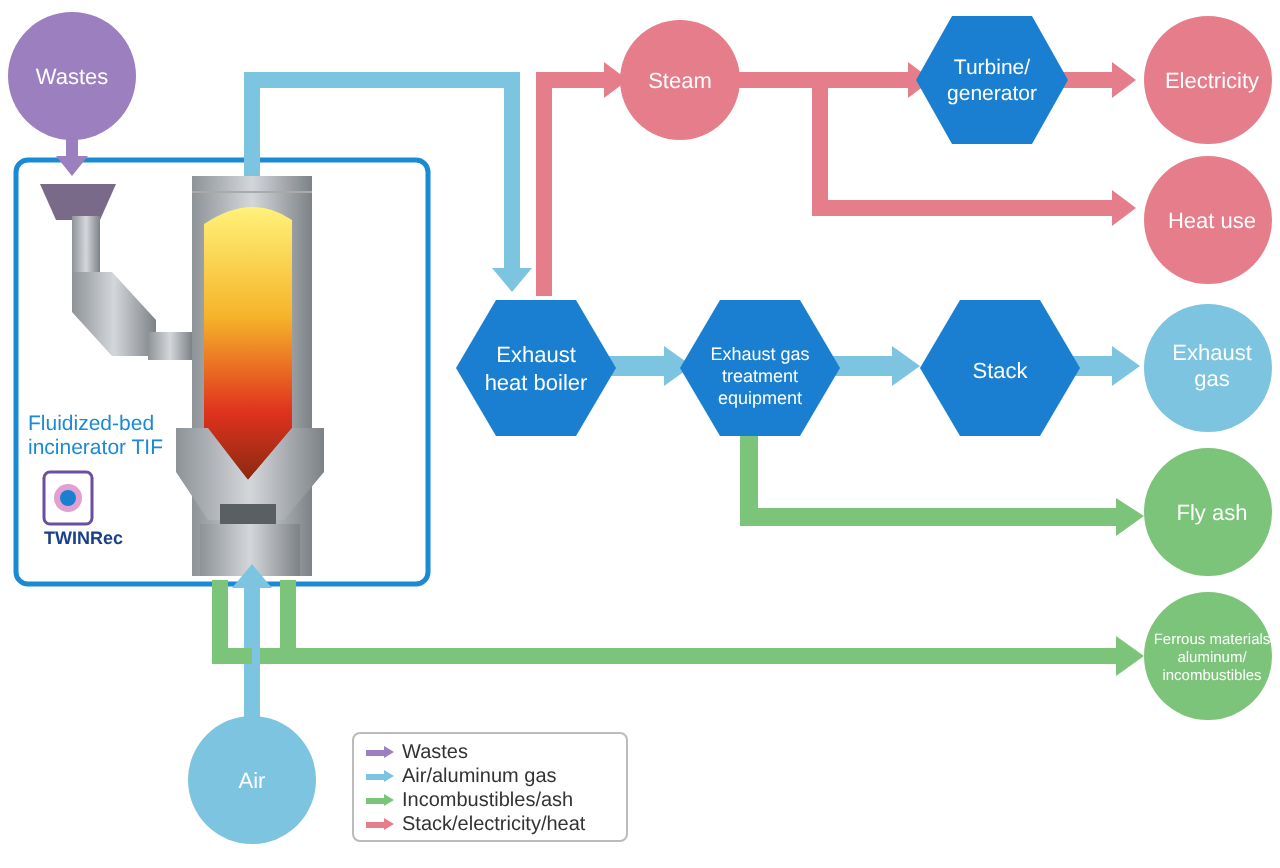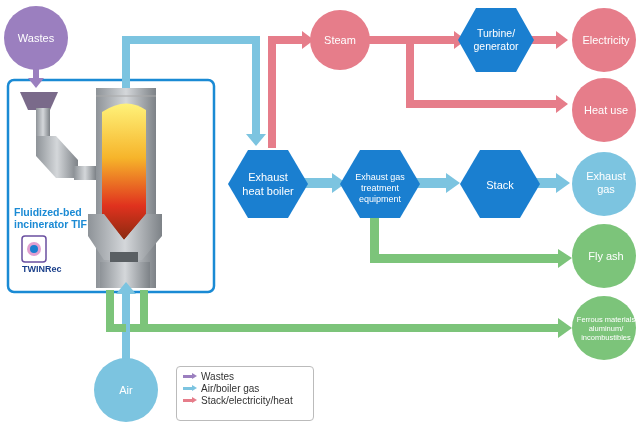--- a/index.html
+++ b/index.html
@@ -4,21 +4,21 @@
 <style>
   html,body{margin:0;padding:0;background:#fff;}
   body{width:640px;height:434px;position:relative;overflow:hidden;font-family:"Liberation Sans",sans-serif;}
   svg{position:absolute;left:0;top:0;}
   .lbl{font-family:"Liberation Sans",sans-serif;fill:#fff;text-anchor:middle;}
   .legend{position:absolute;left:176px;top:366px;width:138px;height:55px;border:1px solid #bbb;border-radius:4px;background:#fff;font-size:10px;color:#333;padding:3px 0 0 6px;box-sizing:border-box;}
   .legend-row{display:flex;align-items:center;height:12px;}
   .legend-arrow{width:14px;height:7px;margin-right:4px;position:relative;}
   .legend-arrow::before{content:"";position:absolute;left:0;top:2px;width:9px;height:3px;background:var(--c);}
   .legend-arrow::after{content:"";position:absolute;left:9px;top:0;border-left:5px solid var(--c);border-top:3.5px solid transparent;border-bottom:3.5px solid transparent;}
-  .tif-label{position:absolute;left:14px;top:206px;font-size:10.5px;font-weight:bold;color:#1a8ad4;line-height:12px;}
+  .tif-label{position:absolute;left:14px;top:206px;font-size:10.5px;font-weight:normal;color:#1a8ad4;line-height:12px;}
 </style>
 </head>
 <body>
 
 <svg width="640" height="434" viewBox="0 0 640 434">
   <defs>
     <linearGradient id="fire" x1="0" y1="0" x2="0" y2="1">
       <stop offset="0" stop-color="#fff27a"></stop>
       <stop offset="0.4" stop-color="#f6b42a"></stop>
       <stop offset="0.75" stop-color="#e0321e"></stop>
@@ -160,19 +160,23 @@
   <div>incinerator TIF</div>
 </div>
 
 <div class="legend">
   <div class="legend-row">
     <span class="legend-arrow" style="--c:#9b7fbf"></span>
     <span>Wastes</span>
   </div>
   <div class="legend-row">
     <span class="legend-arrow" style="--c:#7cc4e0"></span>
-    <span>Air/boiler gas</span>
+    <span>Air/aluminum gas</span>
+  </div>
+  <div class="legend-row">
+    <span class="legend-arrow" style="--c:#7cc47a"></span>
+    <span>Incombustibles/ash</span>
   </div>
   <div class="legend-row">
     <span class="legend-arrow" style="--c:#e67d8a"></span>
     <span>Stack/electricity/heat</span>
   </div>
 </div>
 
 </body></html>

